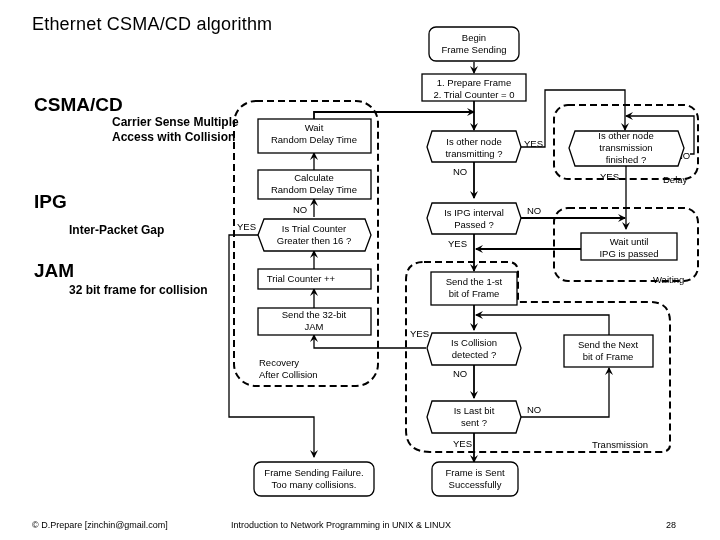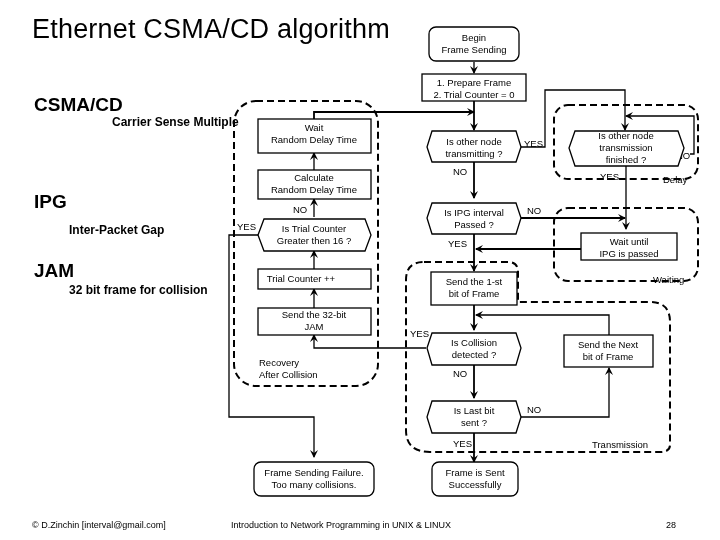--- a/index.html
+++ b/index.html
@@ -1,31 +1,32 @@
 <!DOCTYPE html>
 <html><head>
 <meta charset="utf-8">
 <style>
   html, body { margin:0; padding:0; background:#ffffff; }
   body { width:720px; height:540px; position:relative; overflow:hidden; font-family:"Liberation Sans", sans-serif; color:#000; }
-  .title { position:absolute; left:32px; top:14px; font-size:27px; font-weight:normal; letter-spacing:0.2px; }
+  .title { position:absolute; left:32px; top:14px; font-size:18px; font-weight:normal; letter-spacing:0.2px; }
   .term { position:absolute; font-size:19px; font-weight:bold; }
   .def { position:absolute; font-size:12px; font-weight:bold; line-height:15px; }
   .footer { position:absolute; top:520px; font-size:9px; }
   svg#diagram { position:absolute; left:0; top:0; }
   svg text { font-family:"Liberation Sans", sans-serif; font-size:9.5px; fill:#000; }
 </style>
 </head>
 <body>
 
 <div class="title">Ethernet CSMA/CD algorithm</div>
 
 <div class="term" style="left:34px;top:94px;">CSMA/CD</div>
 <div class="def" style="left:69px;top:115px;margin-left:43px;">
   <div>Carrier Sense Multiple</div>
+  <div>Access with Collision</div>
 </div>
 
 <div class="term" style="left:34px;top:191px;">IPG</div>
 <div class="def" style="left:69px;top:203px;margin-top:20px;">
   <div>Inter-Packet Gap</div>
 </div>
 
 <div class="term" style="left:34px;top:260px;">JAM</div>
 <div class="def" style="left:69px;top:283px;">
   <div>32 bit frame for collision</div>
@@ -160,15 +161,15 @@
     <text x="314" y="232">Is Trial Counter</text>
     <text x="314" y="244">Greater then 16 ?</text>
     <text x="301" y="282">Trial Counter ++</text>
     <text x="314" y="318">Send the 32-bit</text>
     <text x="314" y="330">JAM</text>
     <text x="314" y="476">Frame Sending Failure.</text>
     <text x="314" y="488">Too many collisions.</text>
   </g>
 </svg>
 
-<div class="footer" style="left:32px;">© D.Zinchin [interval@gmail.com]</div>
+<div class="footer" style="left:32px;">© D.Prepare [zinchin@gmail.com]</div>
 <div class="footer" style="left:231px;">Introduction to Network Programming in UNIX &amp; LINUX</div>
 <div class="footer" style="left:666px;">28</div>
 
 </body></html>

